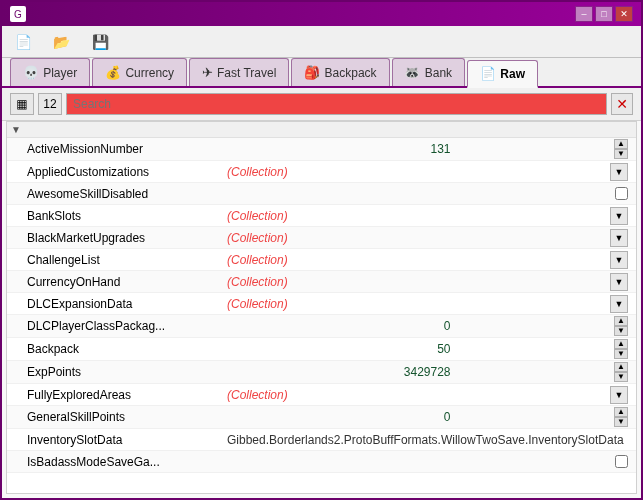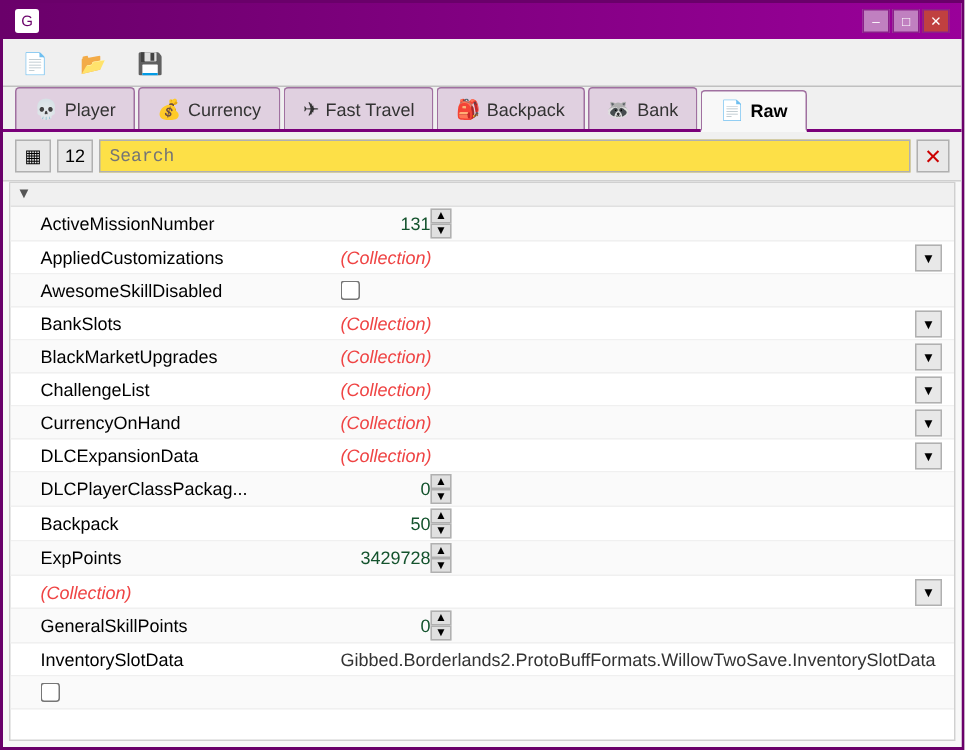--- a/index.html
+++ b/index.html
@@ -149,23 +149,22 @@
       align-items: center;
       justify-content: center;
       font-size: 12px;
     }
     .search-input {
       flex: 1;
       height: 22px;
       border: 1px solid #b0b0b0;
       padding: 2px 6px;
       font-size: 12px;
-      background: #fde047;
+      background: #ef4444;
       outline: none;
-      font-family: Liberation Mono, monospace;
     }
     .search-clear {
       width: 22px;
       height: 22px;
       background: #e8e8e8;
       border: 1px solid #b0b0b0;
       cursor: pointer;
       display: flex;
       align-items: center;
       justify-content: center;
@@ -196,20 +195,21 @@
       border-bottom: 1px solid #e0e0e0;
     }
     .chevron { font-size: 10px; color: #555; }
 
     .data-row {
       display: flex;
       align-items: center;
       padding: 1px 8px 1px 20px;
       border-bottom: 1px solid #f0f0f0;
       min-height: 22px;
+      justify-content: space-between;
     }
     .data-row:nth-child(even) { background: #fafafa; }
 
     .row-name {
       width: 200px;
       font-size: 12px;
       color: #000;
       flex-shrink: 0;
     }
     .row-value {
@@ -410,37 +410,39 @@
         <div class="data-row">
       <span class="row-name">ExpPoints</span>
 
         <span class="value-text">3429728</span>
         <div class="spin-group">
           <button class="spin-btn">▲</button>
           <button class="spin-btn">▼</button>
         </div>
         </div>
         <div class="data-row">
+      <span class="row-name">FullyExploredAreas</span>
 
         <span class="row-value collection">(Collection)</span>
         <button class="dropdown-btn">▼</button>
         </div>
         <div class="data-row">
       <span class="row-name">GeneralSkillPoints</span>
 
         <span class="value-text">0</span>
         <div class="spin-group">
           <button class="spin-btn">▲</button>
           <button class="spin-btn">▼</button>
         </div>
         </div>
         <div class="data-row">
       <span class="row-name">InventorySlotData</span>
 
         <span class="row-value long-value">Gibbed.Borderlands2.ProtoBuffFormats.WillowTwoSave.InventorySlotData</span>
         </div>
         <div class="data-row">
+      <span class="row-name">IsBadassModeSaveGa...</span>
 
         <input type="checkbox" class="checkbox" style="">
         </div>
       </div>
   </div>
 </div>
 
 </body></html>

